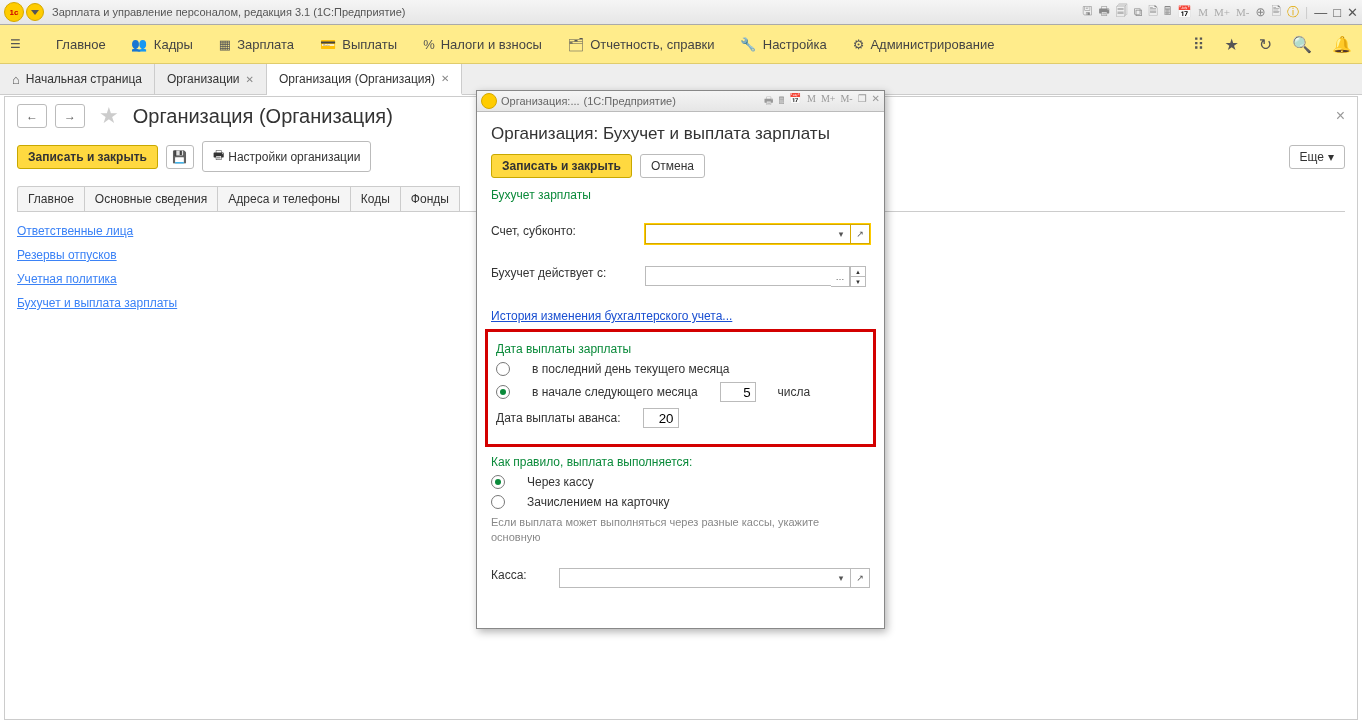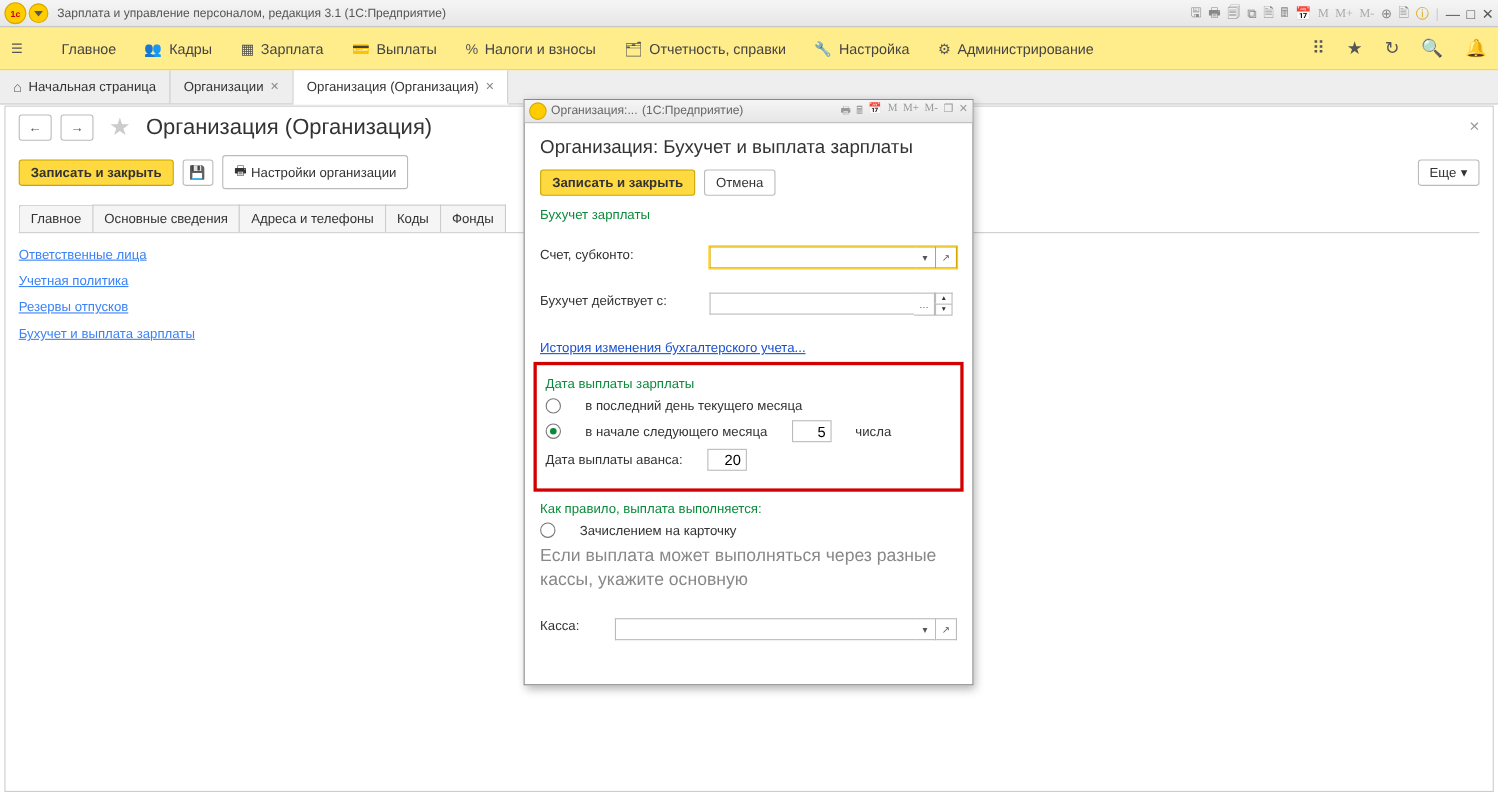--- a/index.html
+++ b/index.html
@@ -73,21 +73,21 @@
 .input-group.yellow { outline:1px solid #ffcc00;}
 .small-input { width:36px; text-align:right; }
 .spin { display:flex; flex-direction:column; }
 .spin span { height:9px; width:14px; border:1px solid #bbb; font-size:6px; display:flex; align-items:center; justify-content:center; line-height:1; cursor:pointer;}
 .spin span:first-child { border-bottom:none;}
 
 .red-box { border:3px solid #d30000; padding:6px 8px 10px 8px; margin:6px -6px 8px -6px; }
 .radio-row { display:flex; align-items:center; gap:22px; margin:6px 0; font-size:12px; }
 .radio { width:12px; height:12px; border:1px solid #777; border-radius:50%; display:inline-flex; align-items:center; justify-content:center;}
 .radio.sel:after { content:""; width:6px; height:6px; background:#0a8a3a; border-radius:50%; }
-.note { color:#888; font-size:16px; line-height:1.4; margin:4px 0 8px 0;}
+.note { color:#888; font-size:11px; line-height:1.4; margin:4px 0 8px 0;}
 .hist-link { color:#1a4fd1; text-decoration:underline; font-size:12px; cursor:pointer;}
 </style>
 </head>
 <body>
 
 <div class="title-bar">
   <span class="logo">1c</span>
   <span class="dropdown-btn"></span>
   <span>Зарплата и управление персоналом, редакция 3.1  (1С:Предприятие)</span>
   <div class="title-icons">
@@ -193,22 +193,22 @@
   <div class="sub-tabs">
     <div class="sub-tab first">Главное</div>
     <div class="sub-tab">Основные сведения</div>
     <div class="sub-tab">Адреса и телефоны</div>
     <div class="sub-tab">Коды</div>
     <div class="sub-tab">Фонды</div>
   </div>
 
   <div class="links">
     <a>Ответственные лица</a>
+    <a>Резервы отпусков</a>
     <a>Учетная политика</a>
-    <a>Резервы отпусков</a>
     <a>Бухучет и выплата зарплаты</a>
   </div>
 </div>
 
 <div class="dialog">
   <div class="dlg-title">
     <span class="logo2"></span>
     <span>Организация:...</span>
     <span>(1С:Предприятие)</span>
     <div class="ticons">
@@ -264,20 +264,24 @@
         <span>числа</span>
       </div>
       <div class="radio-row" style="margin-top:0;">
         <span>Дата выплаты аванса:</span>
         <input class="input small-input" value="20" style="">
       </div>
     </div>
 
     <div class="section-title">Как правило, выплата выполняется:</div>
     <div class="radio-row">
+      <span class="radio sel"></span>
+      <span>Через кассу</span>
+    </div>
+    <div class="radio-row">
       <span class="radio"></span>
       <span>Зачислением на карточку</span>
     </div>
     <div class="note">Если выплата может выполняться через разные кассы, укажите основную</div>
 
     <div class="row">
       <label style="min-width:44px;">Касса:</label>
       <div class="input-group">
         <input class="input" style="">
         <span class="ib">▾</span>

